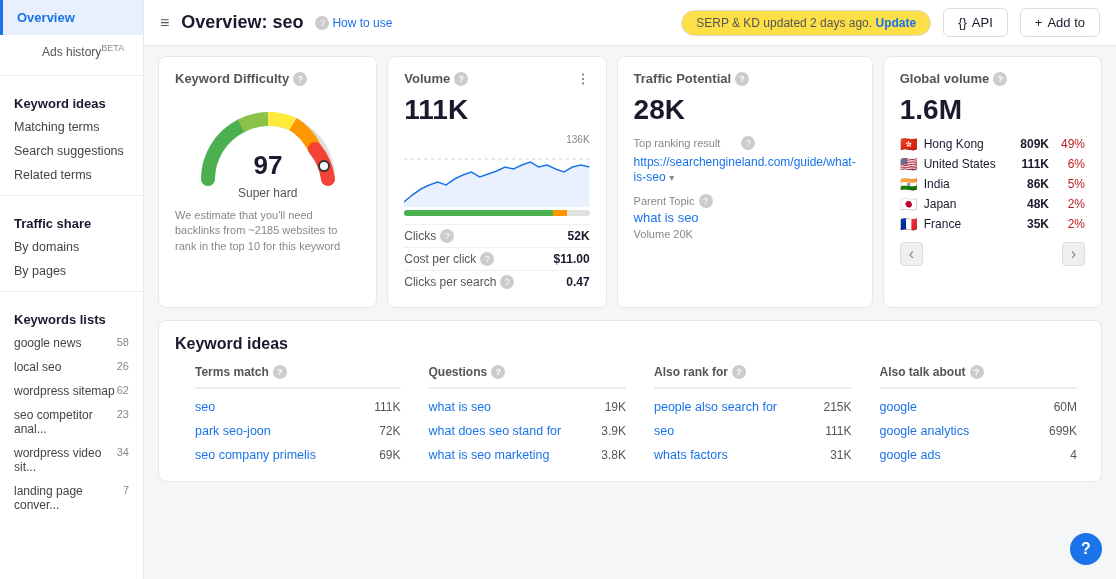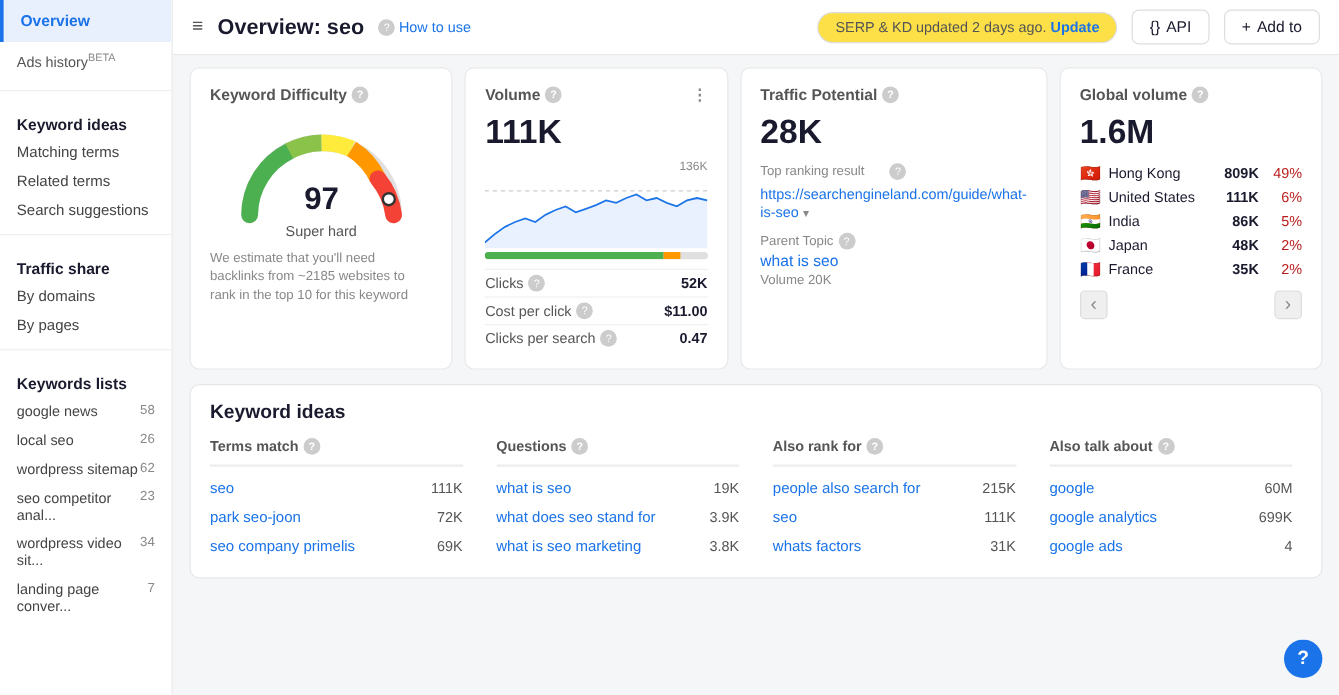--- a/index.html
+++ b/index.html
@@ -3,21 +3,21 @@
   <meta charset="utf-8">
   <style>
     * { box-sizing: border-box; margin: 0; padding: 0; }
     body { font-family: -apple-system, BlinkMacSystemFont, 'Segoe UI', Arial, sans-serif; font-size: 13px; background: #f5f6f8; color: #1a1a2e; }
     
     .app-layout { display: flex; height: 579px; overflow: hidden; }
     
     
     .sidebar { width: 144px; background: #fff; border-right: 1px solid #e8e8e8; flex-shrink: 0; overflow-y: auto; padding: 0; }
     .sidebar-overview { background: #e8f0fe; padding: 10px 14px; font-weight: 600; font-size: 13px; color: #1a73e8; border-left: 3px solid #1a73e8; }
-    .sidebar-ads { padding: 8px 14px; font-size: 12px; color: #555; }
+    .sidebar-ads { padding: 8px 14px; font-size: 12px; color: #555; margin-left: 28px; }
     .sidebar-ads sup { font-size: 9px; color: #888; }
     .sidebar-section-title { padding: 12px 14px 4px 14px; font-weight: 700; font-size: 13px; color: #1a1a2e; }
     .sidebar-item { padding: 5px 14px; font-size: 12.5px; color: #444; cursor: pointer; }
     .sidebar-divider { height: 1px; background: #eee; margin: 8px 0; }
     .sidebar-list-section { padding: 12px 14px 4px 14px; font-weight: 700; font-size: 13px; }
     .sidebar-list-item { display: flex; justify-content: space-between; padding: 5px 14px; font-size: 12px; color: #444; cursor: pointer; }
     .sidebar-list-count { color: #888; font-size: 11px; }
     
     
     .main { flex: 1; overflow-y: auto; padding: 10px 14px; background: #f5f6f8; }
@@ -70,21 +70,21 @@
     .flag { width: 18px; height: 13px; border-radius: 2px; display: inline-flex; align-items: center; justify-content: center; font-size: 14px; }
     .country-name { flex: 1; color: #1a1a2e; }
     .country-vol { font-weight: 600; width: 40px; text-align: right; }
     .country-pct { color: #b91c1c; width: 30px; text-align: right; }
     .gv-nav { display: flex; justify-content: space-between; margin-top: 8px; }
     .nav-arrow { cursor: pointer; color: #888; font-size: 16px; padding: 2px 8px; border: 1px solid #ddd; border-radius: 4px; }
     
     
     .keyword-ideas { background: #fff; border-radius: 8px; border: 1px solid #e8e8e8; padding: 14px 16px; }
     .ki-title { font-size: 16px; font-weight: 700; margin-bottom: 12px; }
-    .ki-columns { display: grid; grid-template-columns: 1fr 1fr 1fr 1fr; gap: 12px; }
+    .ki-columns { display: grid; grid-template-columns: 1fr 1fr 1fr 1fr; gap: 12px; margin-left: 20px; }
     .ki-col { padding: 0 8px; }
     .ki-col:first-child { padding-left: 0; }
     .ki-col-header { display: flex; align-items: center; gap: 4px; font-size: 12px; font-weight: 700; color: #555; padding-bottom: 8px; border-bottom: 2px solid #eee; margin-bottom: 6px; }
     .ki-row { display: flex; justify-content: space-between; padding: 5px 0; font-size: 12.5px; }
     .ki-link { color: #1a73e8; text-decoration: none; cursor: pointer; }
     .ki-vol { color: #555; font-size: 12px; }
     
     
     .chart-line { fill: none; stroke: #1a73e8; stroke-width: 1.5; }
     .chart-area { fill: rgba(26, 115, 232, 0.1); }
@@ -97,22 +97,22 @@
 <div class="app-layout">
 
   <div class="sidebar">
     <div class="sidebar-overview">Overview</div>
     <div class="sidebar-ads">
       <span>Ads history</span><sup>BETA</sup>
     </div>
     <div class="sidebar-divider"></div>
     <div class="sidebar-section-title">Keyword ideas</div>
     <div class="sidebar-item">Matching terms</div>
+    <div class="sidebar-item">Search suggestions</div>
     <div class="sidebar-item">Related terms</div>
-    <div class="sidebar-item">Search suggestions</div>
     <div class="sidebar-divider"></div>
     <div class="sidebar-section-title">Traffic share</div>
     <div class="sidebar-item">By domains</div>
     <div class="sidebar-item">By pages</div>
     <div class="sidebar-divider"></div>
     <div class="sidebar-list-section">Keywords lists</div>
     <div id="sidebar-list-items">
         <div class="sidebar-list-item">
           <span>google news</span>
           <span class="sidebar-list-count">58</span>

